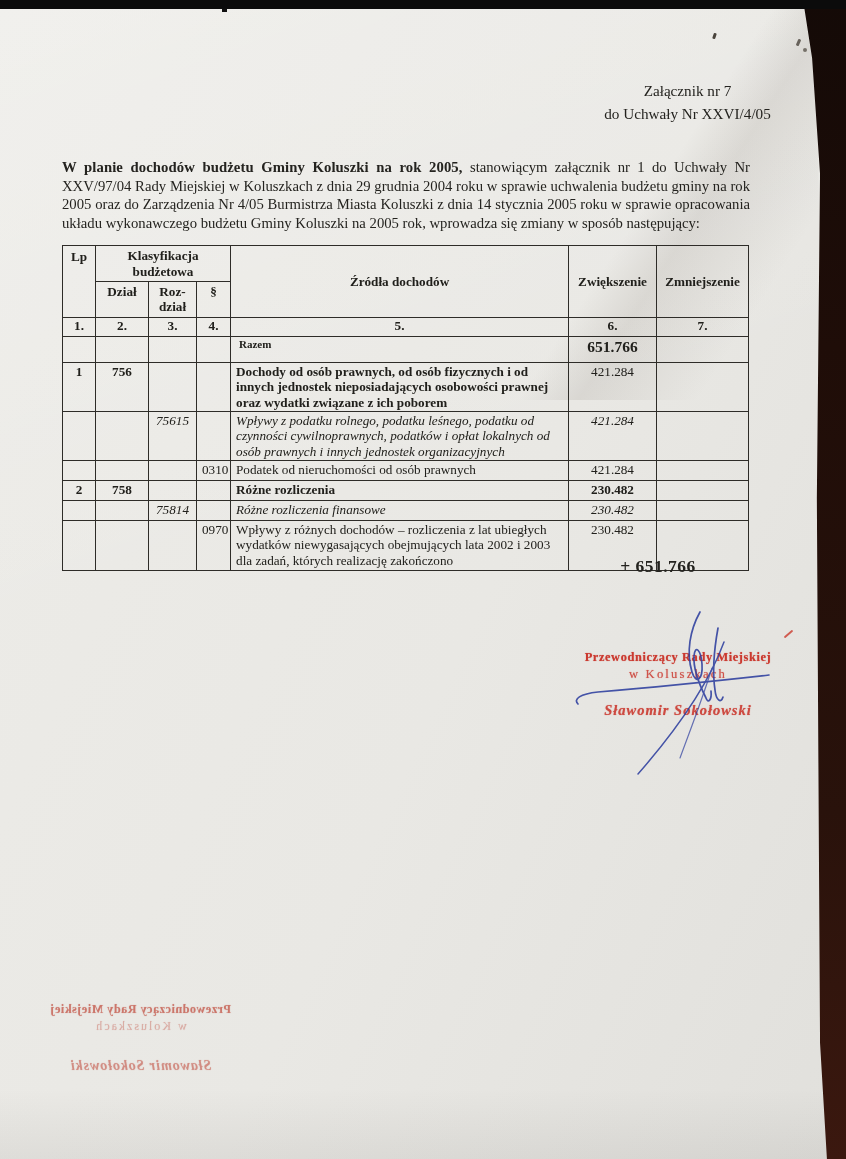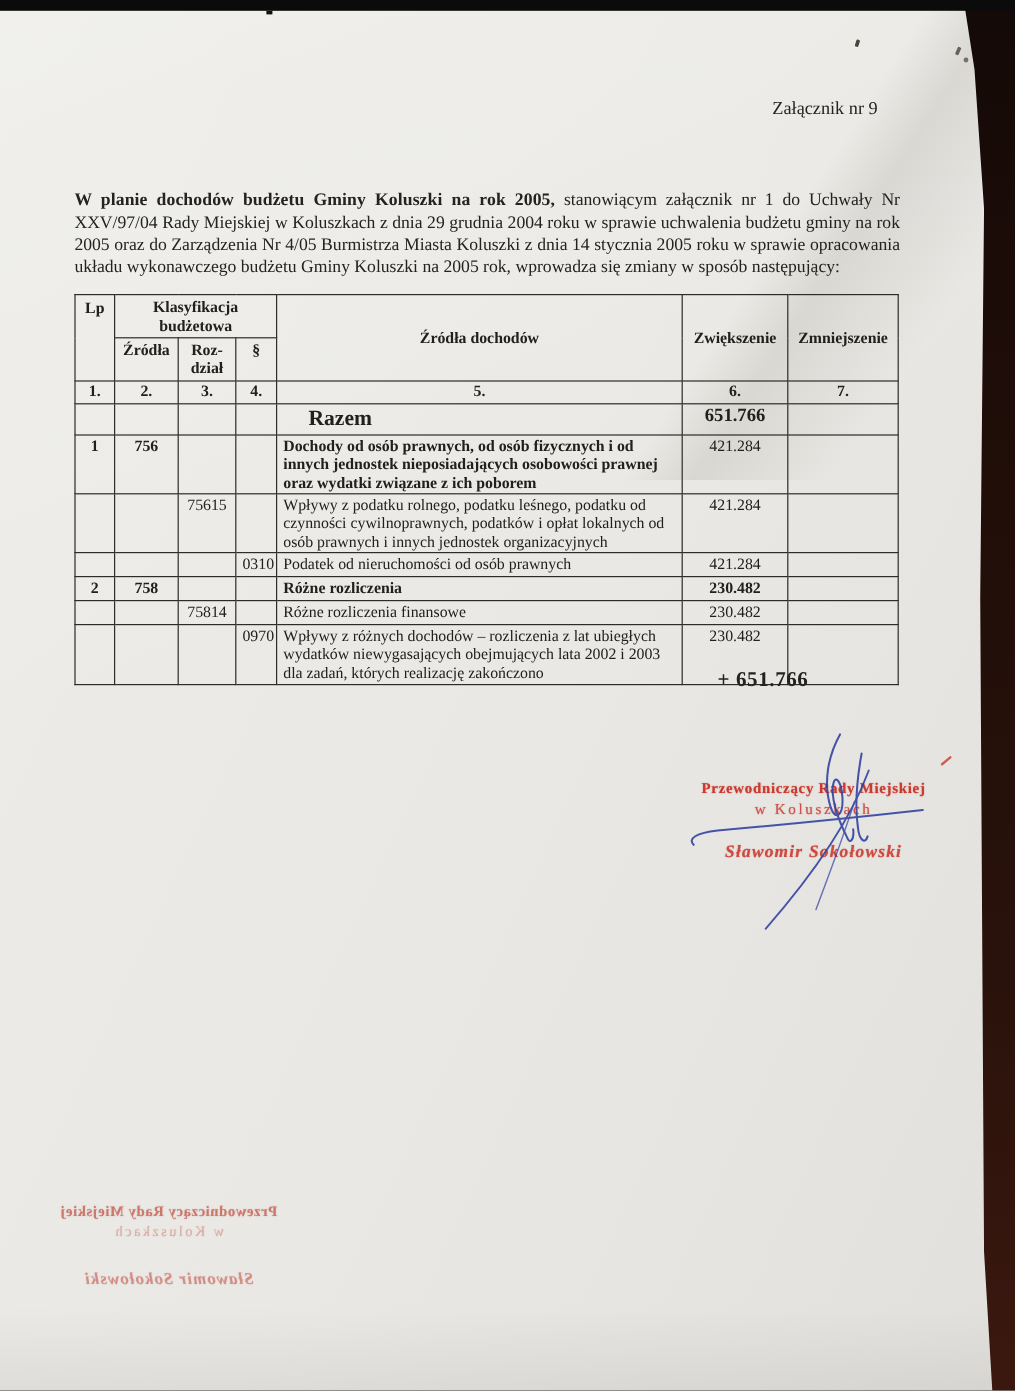--- a/index.html
+++ b/index.html
@@ -32,28 +32,28 @@
 
   .budget-table{position:absolute;left:62px;top:245px;width:686px;
     border-collapse:collapse;table-layout:fixed;font-size:13.2px;color:#21201c;}
   .budget-table td,.budget-table th{border:1.5px solid #2e2c28;padding:1px 5px;
     vertical-align:top;overflow:hidden;}
   .budget-table th{font-weight:bold;vertical-align:middle;padding:1px 4px;}
   .rowA{height:36px;} .rowB{height:36px;} .rowNum{height:19px;}
   .rowNum td{font-weight:bold;text-align:center;padding:0;}
   .c{text-align:center;}
   .razem td{font-weight:bold;}
-  .razem .lbl{font-size:18px;padding-left:26px;}
+  .razem .lbl{font-size:11px;padding-left:8px;}
   .razem .val{font-size:15.5px;}
   .bold-row td{font-weight:bold;}
   .bold-row td.num{font-weight:normal;}
-  .italic-row td{}
+  .italic-row td{font-style:italic;}
   .h-min{height:20px;}
 
-  .total-line{position:absolute;left:598px;top:556px;width:120px;text-align:left;
+  .total-line{position:absolute;left:598px;top:556px;width:120px;text-align:center;
     font-size:17.5px;font-weight:bold;color:#23221e;letter-spacing:.5px;}
 
   .stamp{position:absolute;left:576px;top:650px;width:204px;text-align:center;
     color:#cb3a30;text-shadow:0 0 1px rgba(203,58,48,.75);}
   .stamp-line1{font-size:12.4px;font-weight:bold;letter-spacing:.6px;white-space:nowrap;}
   .stamp-line2{font-size:12.6px;letter-spacing:2.2px;margin-top:2px;opacity:.85;}
   .stamp-name{margin-top:20px;font-size:14.5px;font-weight:bold;font-style:italic;
     letter-spacing:1px;opacity:.9;white-space:nowrap;}
   .signature-svg{position:absolute;left:572px;top:608px;width:215px;height:175px;}
   .red-tick{position:absolute;left:783px;top:633px;width:11px;height:2px;background:#cc4437;
@@ -74,21 +74,22 @@
   <div class="bottom-shade"></div>
   <div class="fold-shadow"></div>
   <div class="edge-right"></div>
   <div class="edge-top"></div>
   <div class="edge-top-nub"></div>
   <div class="speck s1"></div>
   <div class="speck s2"></div>
   <div class="speck s3"></div>
 
   <div class="header-block">
-    <div>Załącznik nr 9</div>
+    <div>Załącznik nr 7</div>
+    <div>do Uchwały Nr XXVI/4/05</div>
   </div>
 
   <p class="intro"><b>W planie dochodów budżetu Gminy Koluszki na rok 2005,</b><span> stanowiącym załącznik nr 1 do Uchwały Nr XXV/97/04 Rady Miejskiej w Koluszkach z dnia 29 grudnia 2004  roku  w sprawie uchwalenia budżetu gminy na rok 2005 oraz do Zarządzenia Nr 4/05 Burmistrza Miasta Koluszki z dnia 14 stycznia 2005 roku w sprawie opracowania układu wykonawczego budżetu Gminy Koluszki na 2005 rok, wprowadza się zmiany w sposób następujący:</span></p>
 
   <table class="budget-table">
     <colgroup>
       <col style="width:33px">
         <col style="width:53px">
         <col style="width:48px">
       <col style="width:34px">
@@ -98,21 +99,21 @@
     </colgroup>
     <tbody>
         <tr class="rowA">
       <th rowspan="2" style="vertical-align:top;padding-top:3px;">Lp</th>
       <th colspan="3" style="vertical-align:top;padding-top:2px;line-height:1.2;">Klasyfikacja budżetowa</th>
       <th rowspan="2">Źródła dochodów</th>
       <th rowspan="2">Zwiększenie</th>
       <th rowspan="2">Zmniejszenie</th>
     </tr>
     <tr class="rowB">
-      <th style="vertical-align:top;padding-top:2px;">Źródła</th>
+      <th style="vertical-align:top;padding-top:2px;">Dział</th>
       <th style="vertical-align:top;padding-top:2px;line-height:1.15;">Roz- dział</th>
       <th style="vertical-align:top;padding-top:2px;">§</th>
     </tr>
     <tr class="rowNum">
       <td>1.</td>
       <td>2.</td>
       <td>3.</td>
       <td>4.</td>
       <td>5.</td>
       <td>6.</td>

